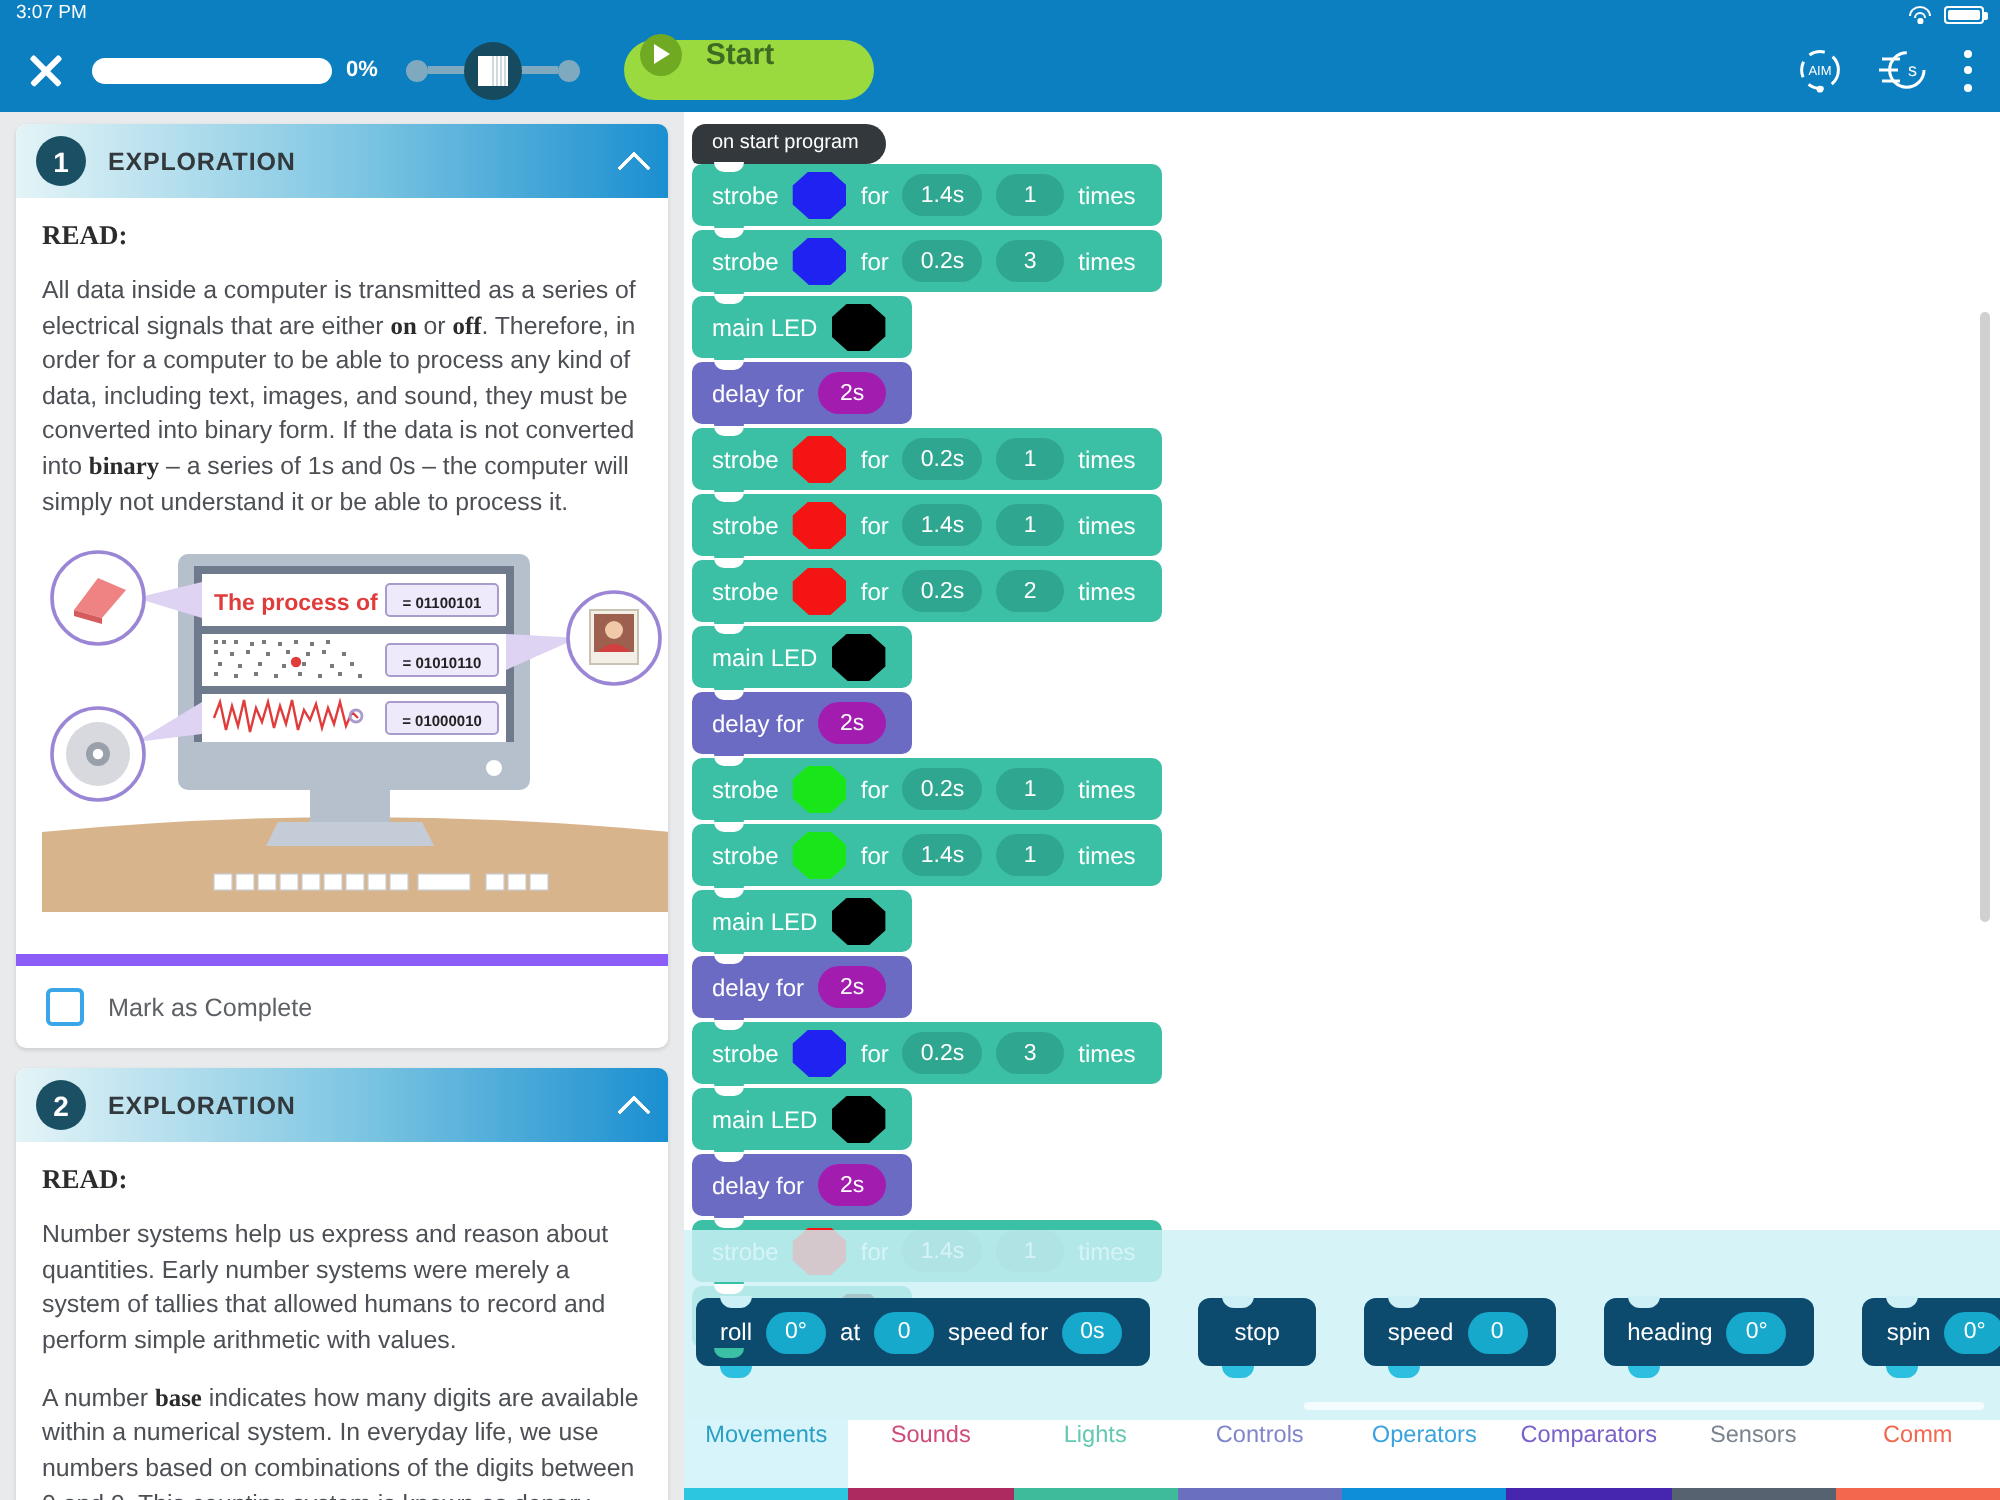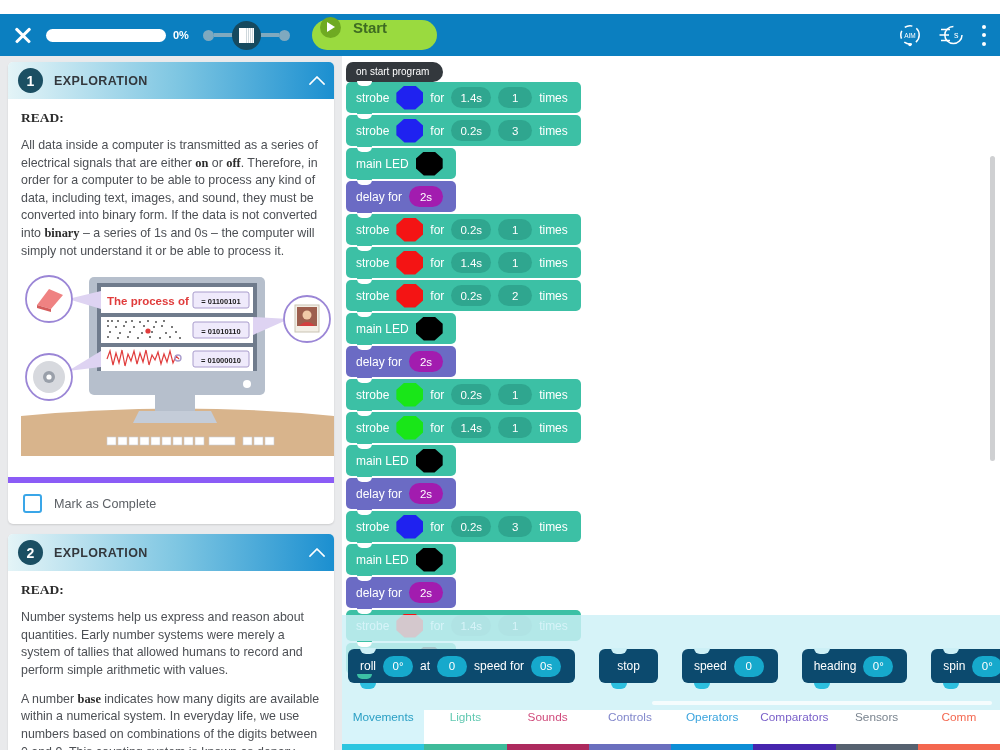--- a/index.html
+++ b/index.html
@@ -208,20 +208,33 @@
     font-size: 11.8px; cursor:pointer; background:#ffffff;
   }
   .tab .bar { position:absolute; left:0; right:0; bottom:0; height: 6px; }
   .tab.active { background:#d7f4fa; }
 </style>
 </head>
 <body>
 
 <div id="app">
 
+  <div class="statusbar">
+    <span>3:07 PM</span>
+    <span class="sb-right">
+      <span class="wifi-ic">
+          <i></i>
+          <i></i>
+          <b></b>
+        </span>
+      <span class="batt">
+          <i></i>
+        </span>
+    </span>
+  </div>
 
   <div class="toolbar">
     <div class="close-x"></div>
 
     <div class="progress-wrap">
       <div class="progress-track">
         <div class="progress-fill" style="width: 0%;"></div>
       </div>
       <span class="progress-pct">0%</span>
     </div>
@@ -552,26 +565,26 @@
       </div>
     <div class="pal-hscroll"></div>
   </div>
 
   <div class="tabs" id="tab-bar">
       <div class="tab active">
         <span style="color: rgb(42, 159, 196);">Movements</span>
         <span class="bar" style="background: rgb(44, 198, 224);"></span>
       </div>
       <div class="tab">
+        <span style="color: rgb(208, 74, 123);">Sounds</span>
+        <span class="bar" style="background: rgb(173, 42, 94);"></span>
+      </div>
+      <div class="tab">
         <span style="color: rgb(99, 201, 178);">Lights</span>
         <span class="bar" style="background: rgb(62, 187, 154);"></span>
-      </div>
-      <div class="tab">
-        <span style="color: rgb(208, 74, 123);">Sounds</span>
-        <span class="bar" style="background: rgb(173, 42, 94);"></span>
       </div>
       <div class="tab">
         <span style="color: rgb(129, 134, 203);">Controls</span>
         <span class="bar" style="background: rgb(106, 111, 190);"></span>
       </div>
       <div class="tab">
         <span style="color: rgb(58, 163, 221);">Operators</span>
         <span class="bar" style="background: rgb(13, 142, 214);"></span>
       </div>
       <div class="tab">

